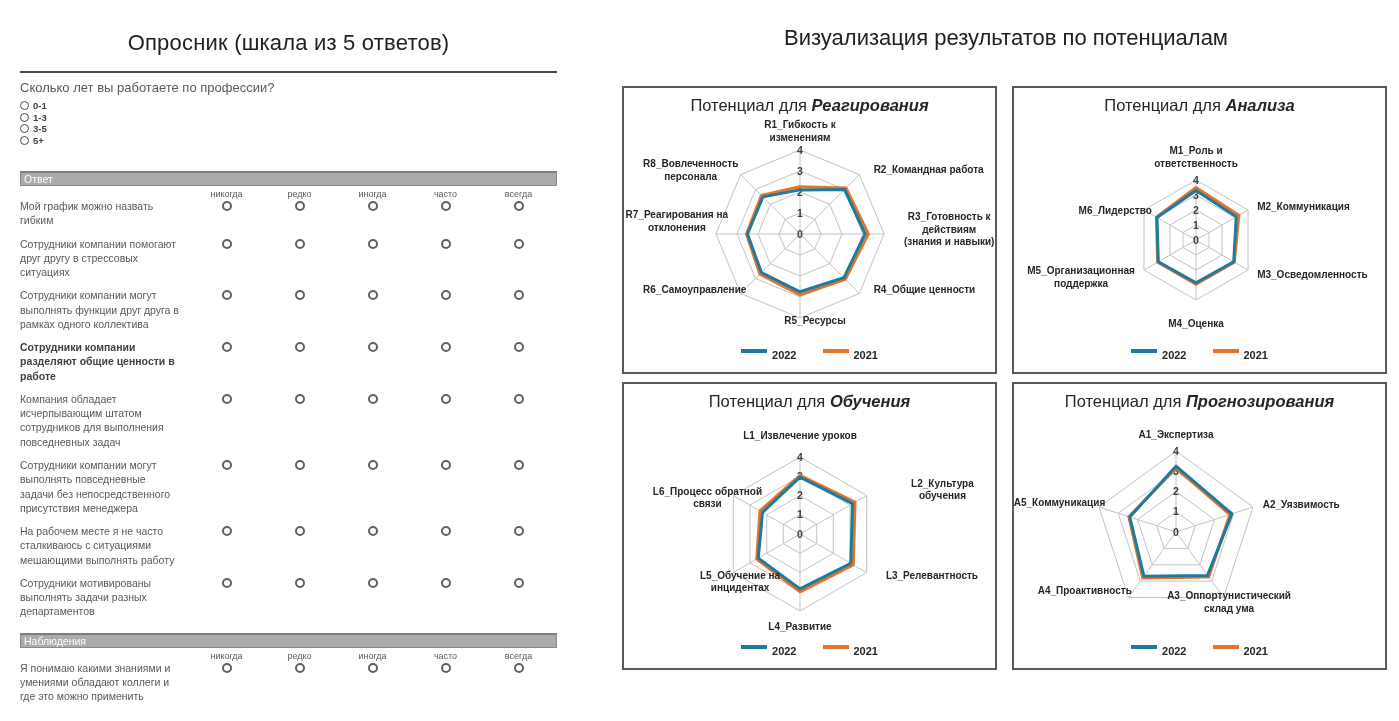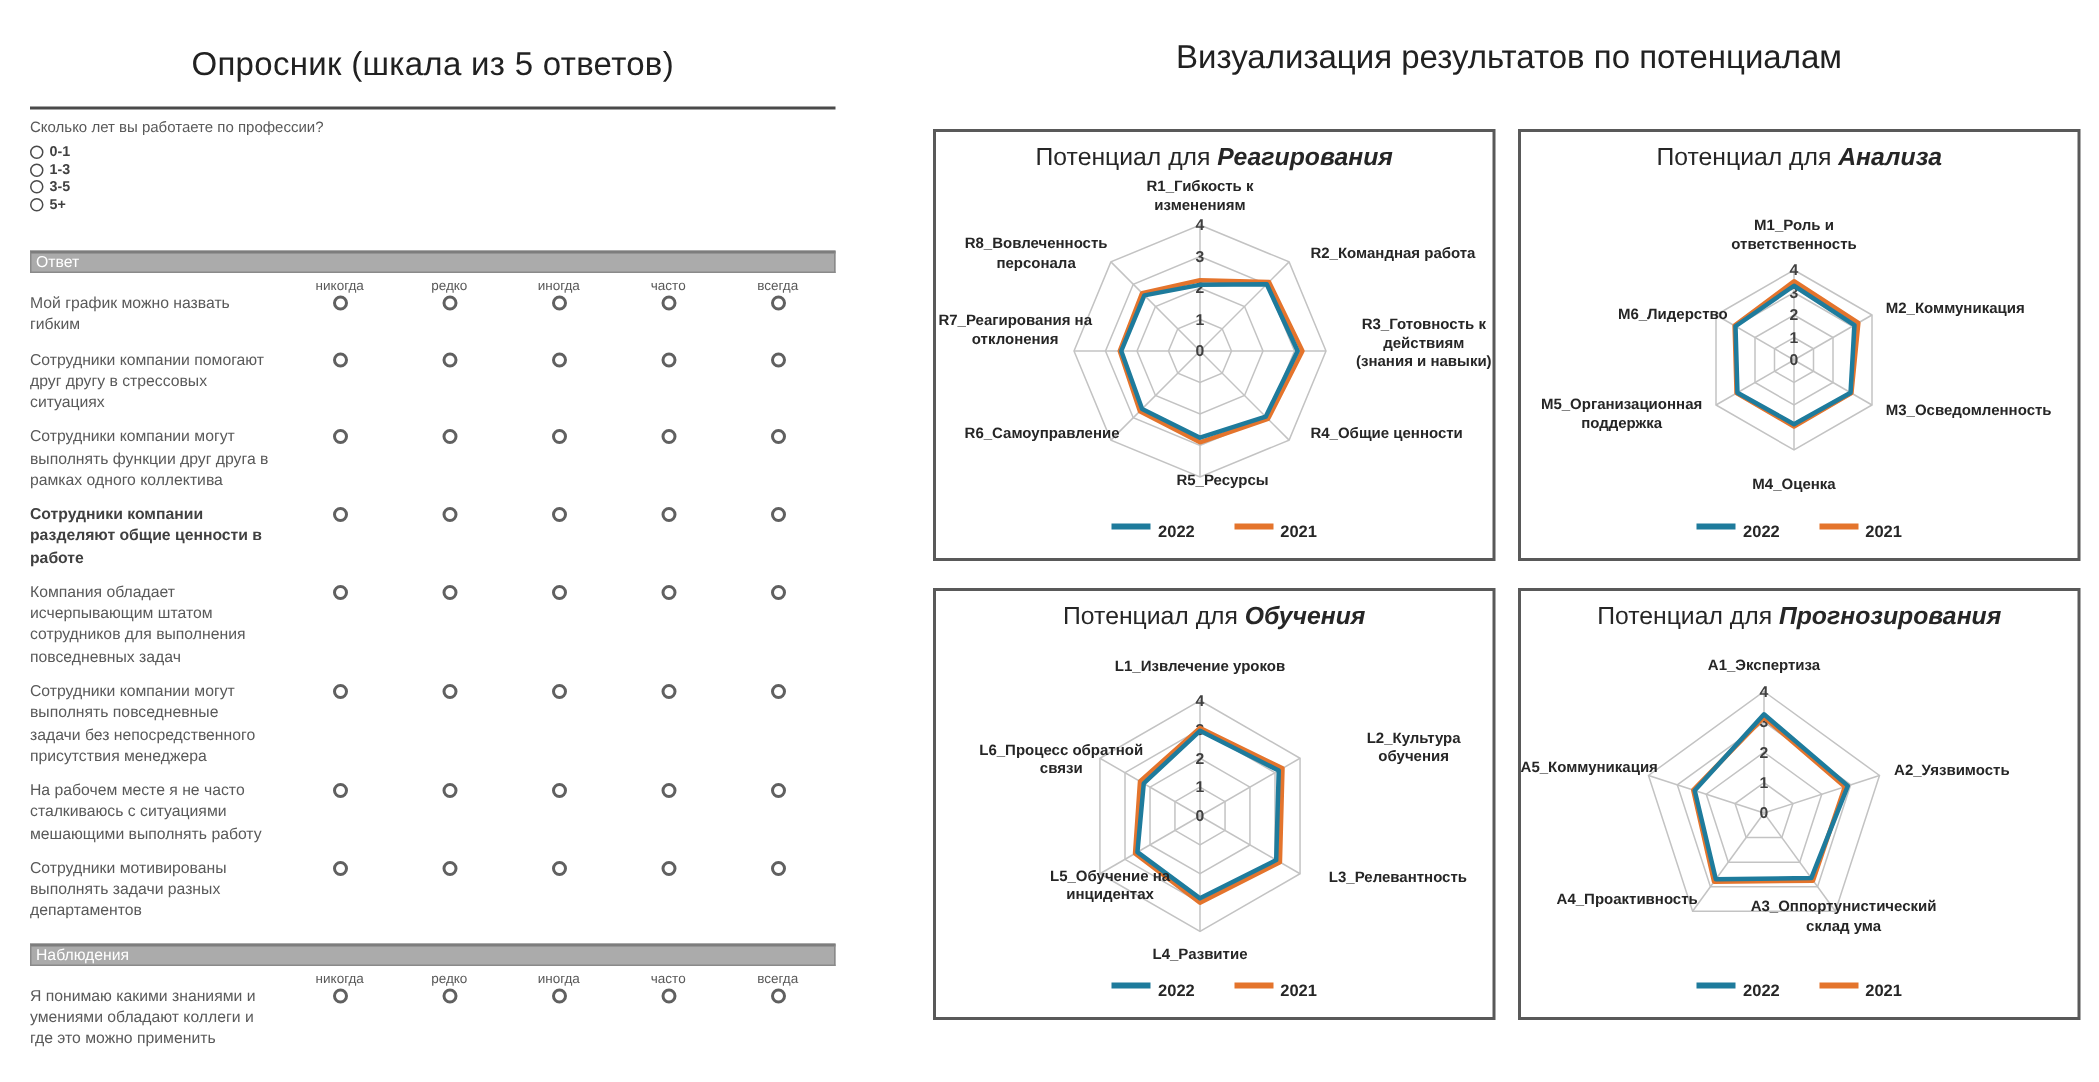--- a/index.html
+++ b/index.html
@@ -3,21 +3,21 @@
 <meta charset="utf-8">
 <style>
   * { margin:0; padding:0; box-sizing:border-box; }
   html,body { width:1399px; height:721px; background:#ffffff; overflow:hidden;
               font-family:"Liberation Sans","DejaVu Sans",sans-serif; }
 
   
   .left-panel { position:absolute; left:20px; top:0; width:537px; }
   .survey-title { margin-top:30px; text-align:center; font-size:22px; font-weight:500; color:#212121; letter-spacing:.2px; }
   .survey-rule { border:none; border-top:2px solid #4a4a4a; margin:15px 0 7px 0; }
-  .survey-question { font-size:10px; color:#595959; margin-bottom:5px; }
+  .survey-question { font-size:13px; color:#595959; margin-bottom:5px; }
   .exp-option { display:flex; align-items:center; height:11.5px; }
   .exp-radio { width:9px; height:9px; border:1.6px solid #4a4a4a; border-radius:50%; background:#fff; margin-right:4px; flex:0 0 auto; }
   .exp-label { font-size:9.5px; font-weight:bold; color:#404040; }
 
   .section-bar { margin-top:25px; height:15px; background:#ababab; border:1px solid #8a8a8a; border-top:2px solid #7d7d7d;
                  color:#ffffff; font-size:10.5px; line-height:12px; padding-left:3px; }
   .section-bar.second { margin-top:14px; }
 
   .scale-row { display:flex; margin-top:3px; }
   .scale-spacer { width:170px; flex:0 0 auto; }
@@ -26,21 +26,21 @@
   .srow { display:flex; margin-top:0; margin-bottom:9px; }
   .srow-label { width:170px; flex:0 0 auto; font-size:10.5px; line-height:1.36; color:#595959; padding-right:8px; }
   .srow-label.bold { font-weight:bold; color:#404040; }
   .srow-cell { width:73px; flex:0 0 auto; display:flex; justify-content:center; align-items:flex-start; padding-top:2px; }
   .radio { width:10px; height:10px; border:2.2px solid #606060; border-radius:50%; background:#fff; }
 
   
   .viz-title { position:absolute; left:625px; top:25px; width:762px; text-align:center;
                font-size:22px; font-weight:500; color:#212121; }
   .charts-grid { position:absolute; left:622px; top:86px; width:765px;
-                 display:grid; grid-template-columns:375px 375px; grid-template-rows:288px 288px; gap:18px 15px; }
+                 display:grid; grid-template-columns:375px 375px; grid-template-rows:288px 288px; gap:8px 15px; }
   .chart-box { border:2px solid #595959; background:#fff; position:relative; }
   .chart-title { position:absolute; top:8px; left:0; width:100%; text-align:center;
                  font-size:16.5px; color:#262626; }
   .chart-title .ct-name { font-weight:bold; font-style:italic; }
   .radar-svg { position:absolute; left:0; top:0; }
   .axis-label { position:absolute; white-space:pre-line; text-align:center; font-size:10px; font-weight:bold;
                 line-height:1.25; color:#262626; }
   .anchor-top    { transform:translate(-50%,-100%); }
   .anchor-bottom { transform:translate(-50%,0); }
   .anchor-left   { transform:translate(0,-50%); }

